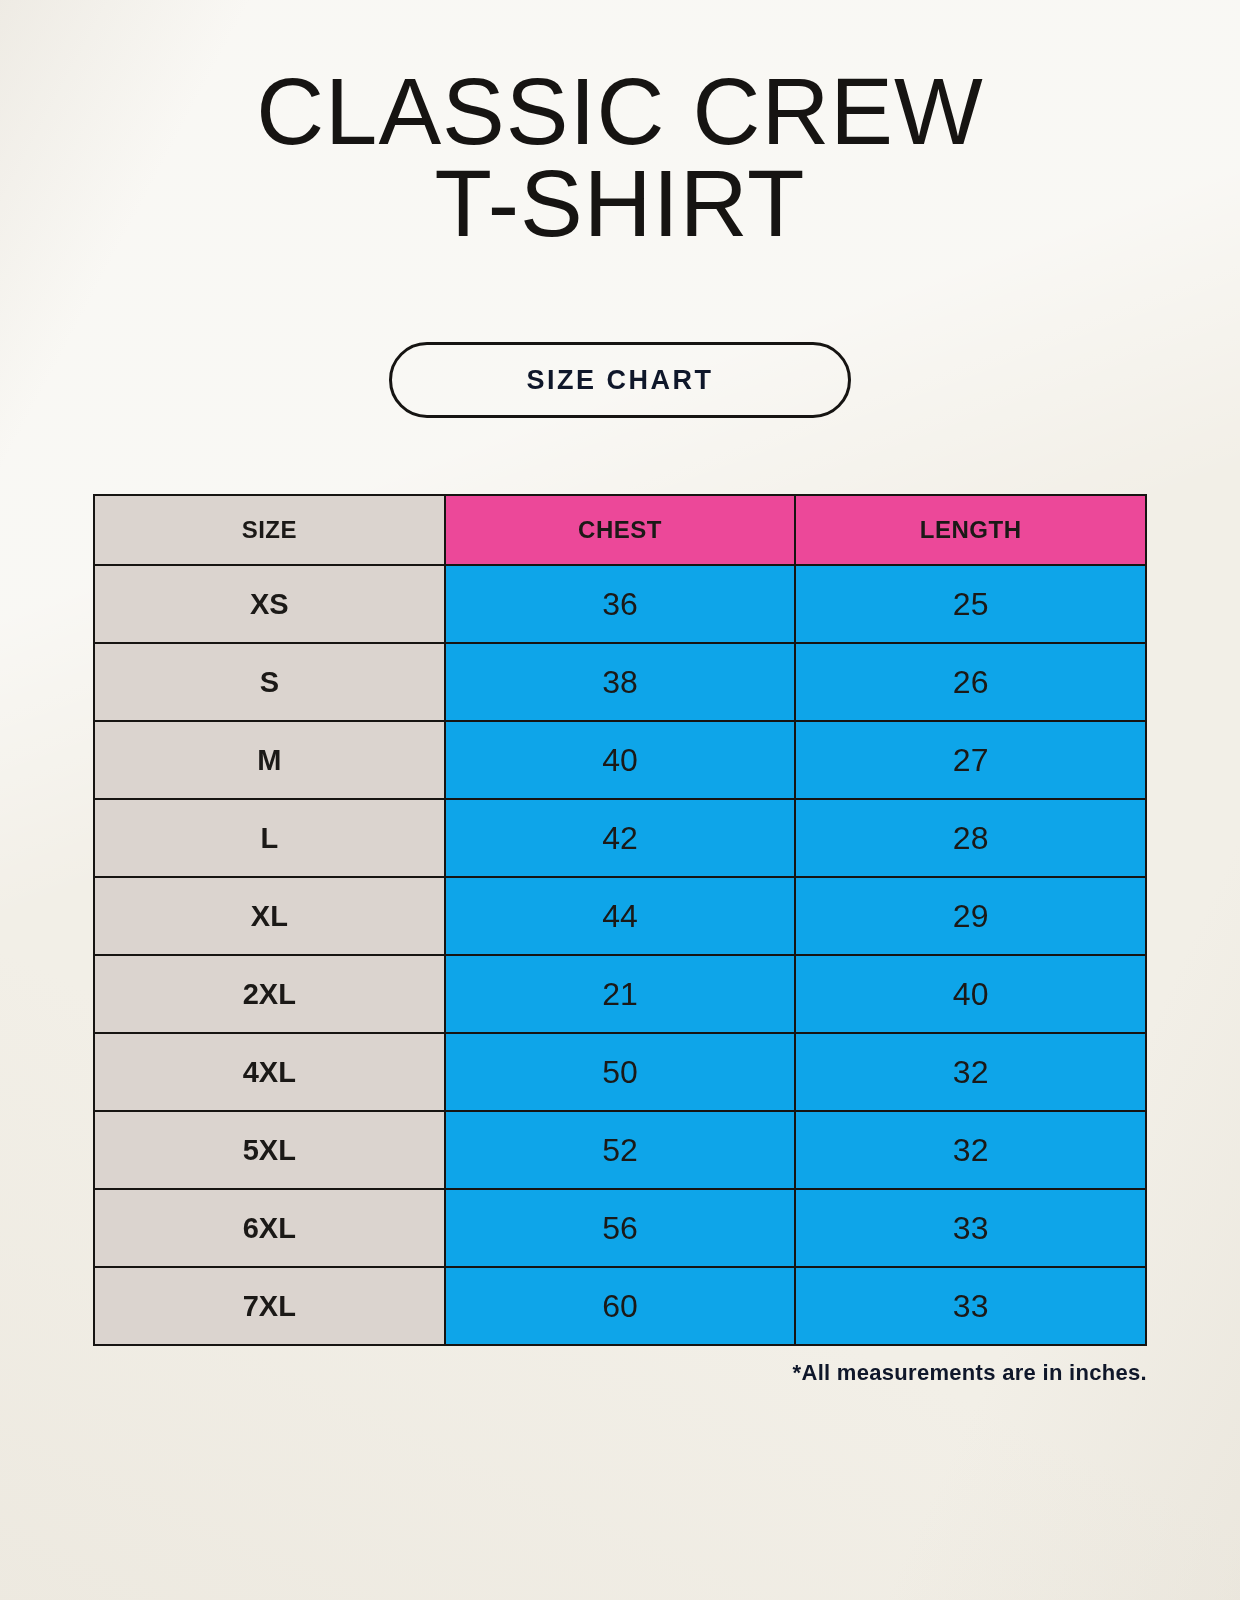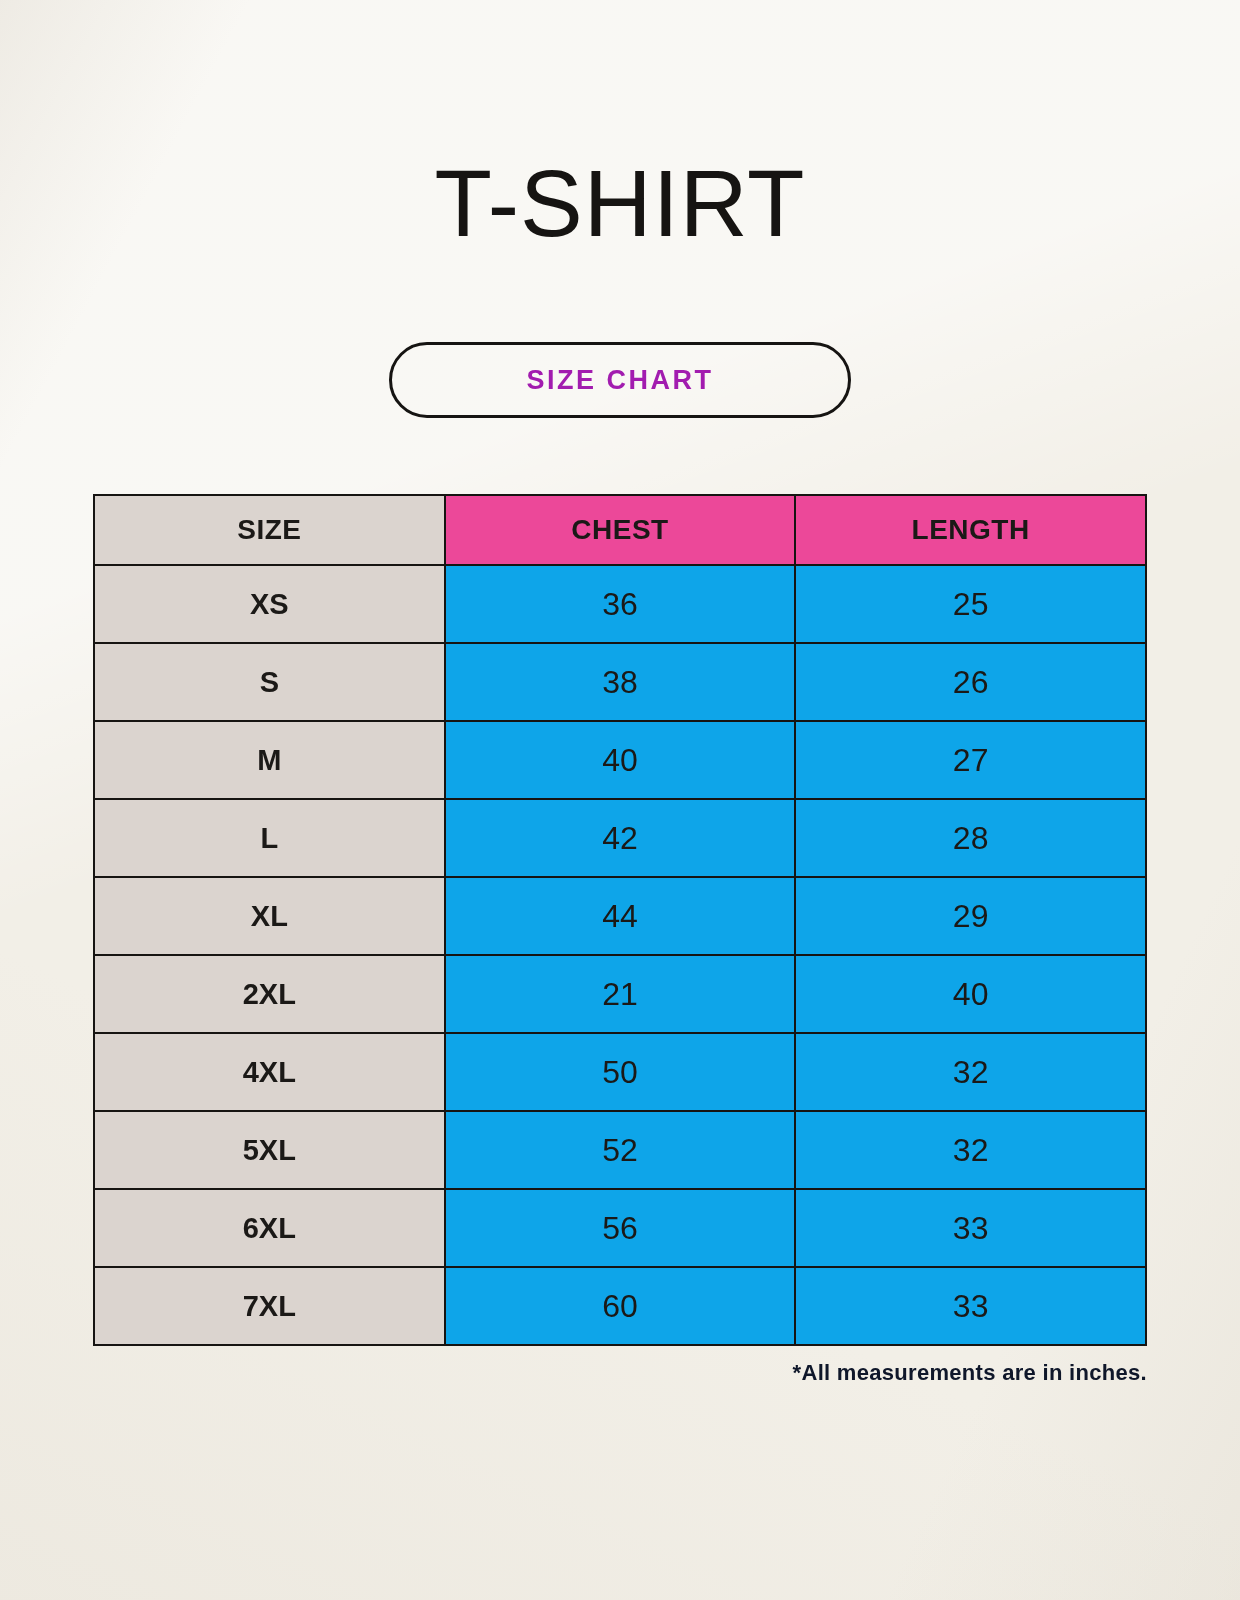--- a/index.html
+++ b/index.html
@@ -43,37 +43,37 @@
     background: transparent;
     display: flex;
     align-items: center;
     justify-content: center;
     box-sizing: border-box;
   }
   .badge-label {
     font-size: 27px;
     font-weight: 600;
     letter-spacing: 2.5px;
-    color: #a21caf;
+    color: #0f172a;
   }
   .size-table {
     width: 1054px;
     margin: 76px auto 0 auto;
     border-collapse: collapse;
     table-layout: fixed;
   }
   .size-table th, .size-table td {
     border: 2.5px solid #161412;
     text-align: center;
     vertical-align: middle;
     padding: 0;
   }
   .size-table th {
     height: 68px;
-    font-size: 28px;
+    font-size: 24px;
     font-weight: 700;
     letter-spacing: 0.5px;
   }
   .size-table td {
     height: 76px;
   }
   th.col-size {
     background: #dbd4cf;
   }
   th.col-accent {
@@ -98,21 +98,21 @@
     letter-spacing: 0.3px;
     color: #0f172a;
   }
 </style>
 </head>
 <body>
 
 <div class="page">
 
   <h1 class="title">
-    <br>
+    <span>CLASSIC CREW</span><br>
     <span>T-SHIRT</span>
   </h1>
 
   <div class="badge">
     <span class="badge-label">SIZE CHART</span>
   </div>
 
   <table class="size-table">
     <thead>
       <tr>

